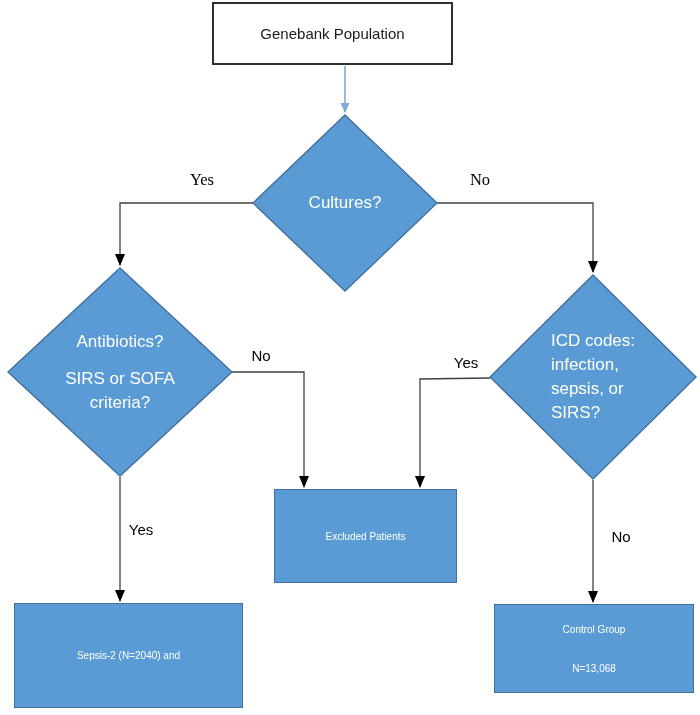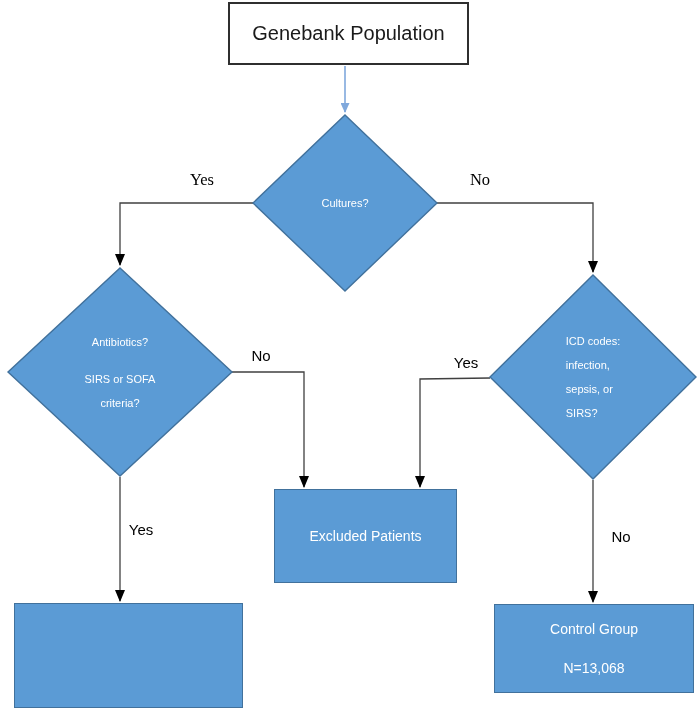--- a/index.html
+++ b/index.html
@@ -46,47 +46,47 @@
   .overlay {
     position: absolute;
     display: flex;
     align-items: center;
     justify-content: center;
     flex-direction: column;
     text-align: center;
   }
   .shape-text {
     color: var(--shape-text);
-    font-size: 11px;
+    font-size: 17px;
     line-height: 24px;
   }
   .box {
     position: absolute;
     background: var(--shape-fill);
     border: 1.5px solid var(--shape-border);
     display: flex;
     align-items: center;
     justify-content: center;
     flex-direction: column;
     text-align: center;
     color: var(--shape-text);
-    font-size: 14px;
+    font-size: 10px;
     line-height: 25px;
   }
   .start-box {
     position: absolute;
-    left: 228px; top: 2px;
+    left: 212px; top: 2px;
     width: 241px; height: 63px;
     background: #ffffff;
     border: 2px solid var(--start-border);
     display: flex;
     align-items: center;
     justify-content: center;
     color: #1a1a1a;
-    font-size: 20px;
+    font-size: 15px;
   }
   .edge-label {
     position: absolute;
     color: var(--label-text);
     transform: translateX(-50%);
     white-space: nowrap;
     text-align: right;
   }
   .serif-label { font-family: "Liberation Serif", serif; font-size: 16.5px; }
   .sans-label  { font-family: "Liberation Sans", sans-serif; font-size: 15px; }
@@ -144,20 +144,21 @@
       <div>sepsis, or</div>
       <div>SIRS?</div>
     </div>
   </div>
 
   <div class="box" style="left:274px; top:489px; width:183px; height:94px;">
     <span>Excluded Patients</span>
   </div>
 
   <div class="box" style="left:14px; top:603px; width:229px; height:105px;">
+    <div>Sepsis-2 (N=2040) and</div>
   </div>
 
   <div class="box" style="left:494px; top:604px; width:200px; height:89px;">
     <div>Control Group</div>
     <div class="para-gap-lg">N=13,068</div>
   </div>
 
   <span class="edge-label serif-label" style="left:202px; top:170px;">Yes</span>
   <span class="edge-label serif-label" style="left:480px; top:170px;">No</span>
   <span class="edge-label sans-label" style="left:261px; top:347px;">No</span>

